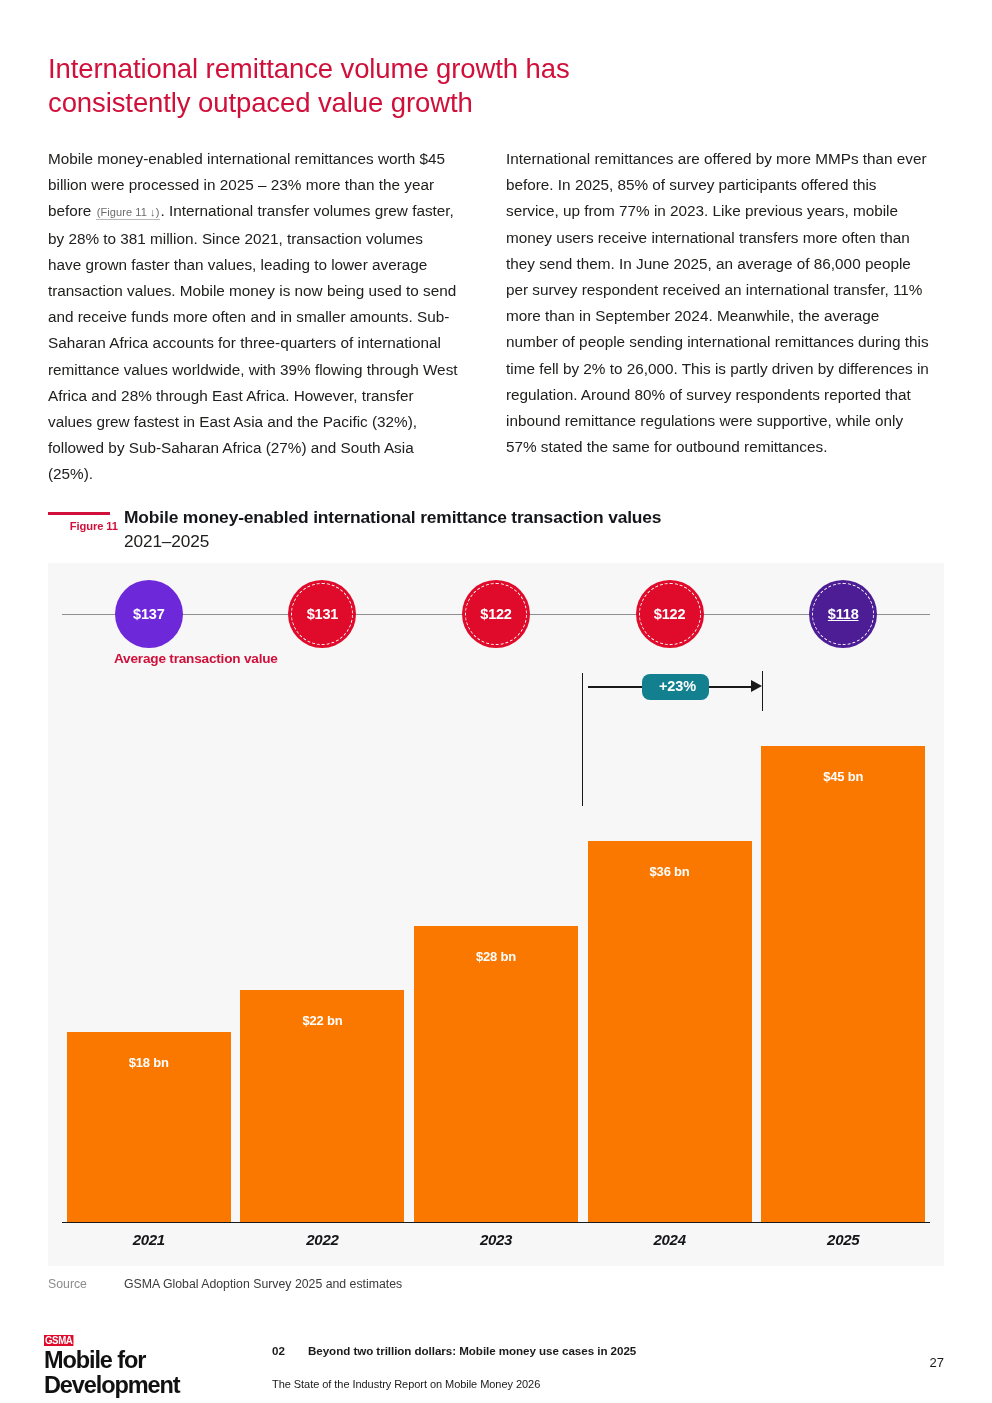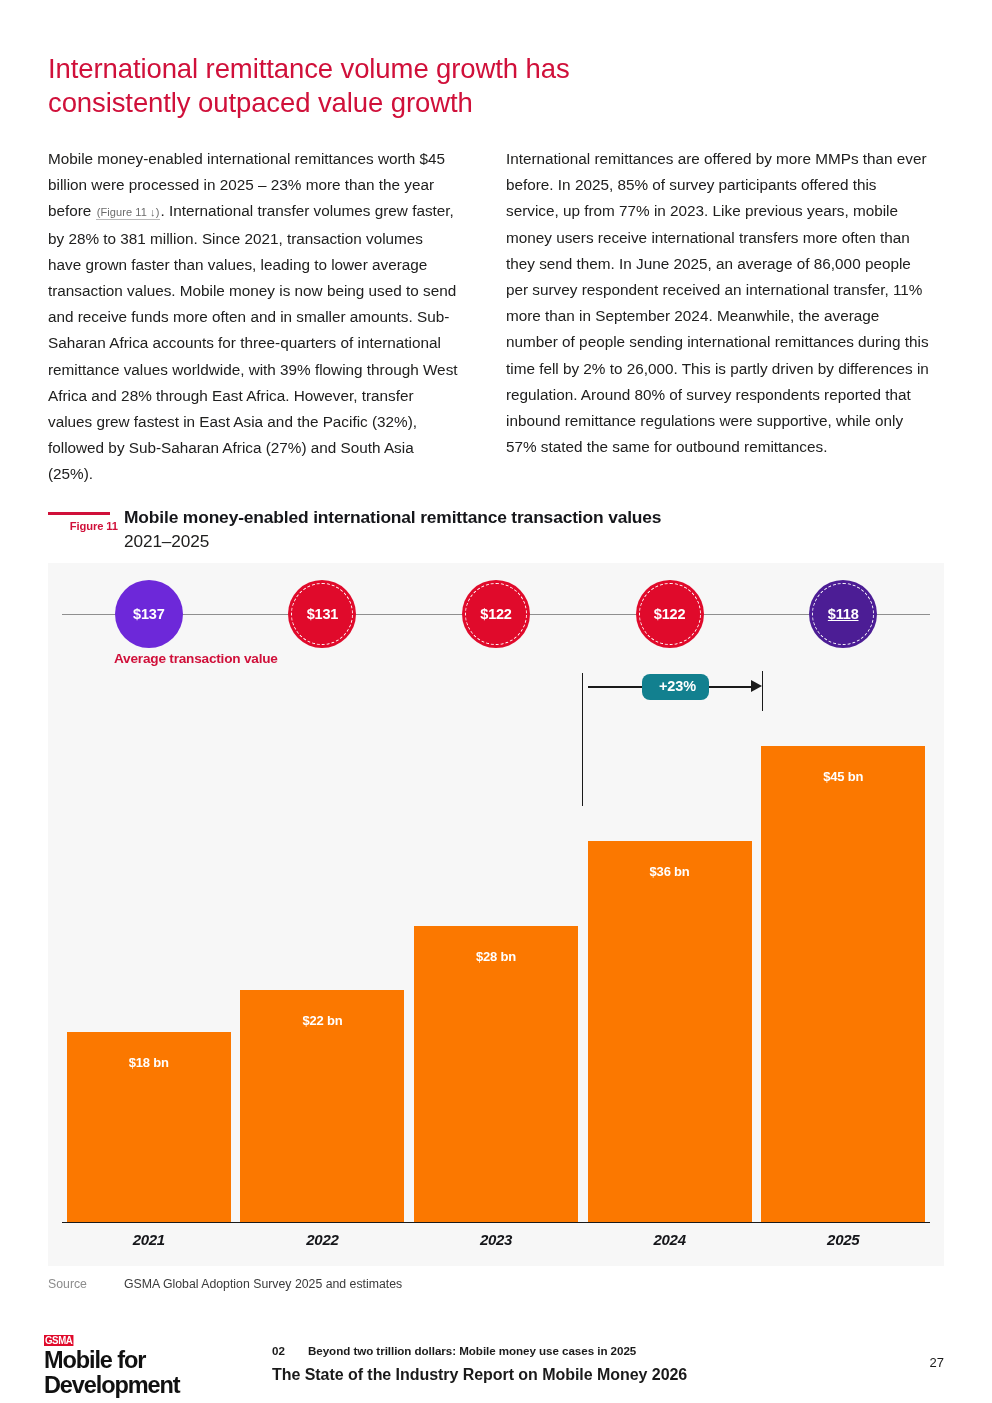--- a/index.html
+++ b/index.html
@@ -227,21 +227,21 @@
   .logo-line1, .logo-line2 {
     font-size: 23.5px;
     font-weight: 700;
     color: #111111;
     line-height: 24.5px;
     letter-spacing: -1.1px;
   }
   .footer-text { position: absolute; left: 272px; top: 1344px; }
   .footer-l1 { font-size: 11.6px; font-weight: 700; color: #1a1a1a; letter-spacing: -0.05px; }
   .footer-l1 .num { display: inline-block; width: 36px; }
-  .footer-l2 { font-size: 16px; font-weight: 700; color: #1a1a1a; margin-top: 9px; letter-spacing: -0.05px; }
+  .footer-l2 { font-size: 11px; font-weight: 400; color: #1a1a1a; margin-top: 21px; letter-spacing: -0.05px; }
   .page-num {
     position: absolute;
     right: 48px; top: 1355px;
     font-size: 13px;
     color: #1a1a1a;
     font-weight: 400;
   }
 </style>
 </head>
 <body>

